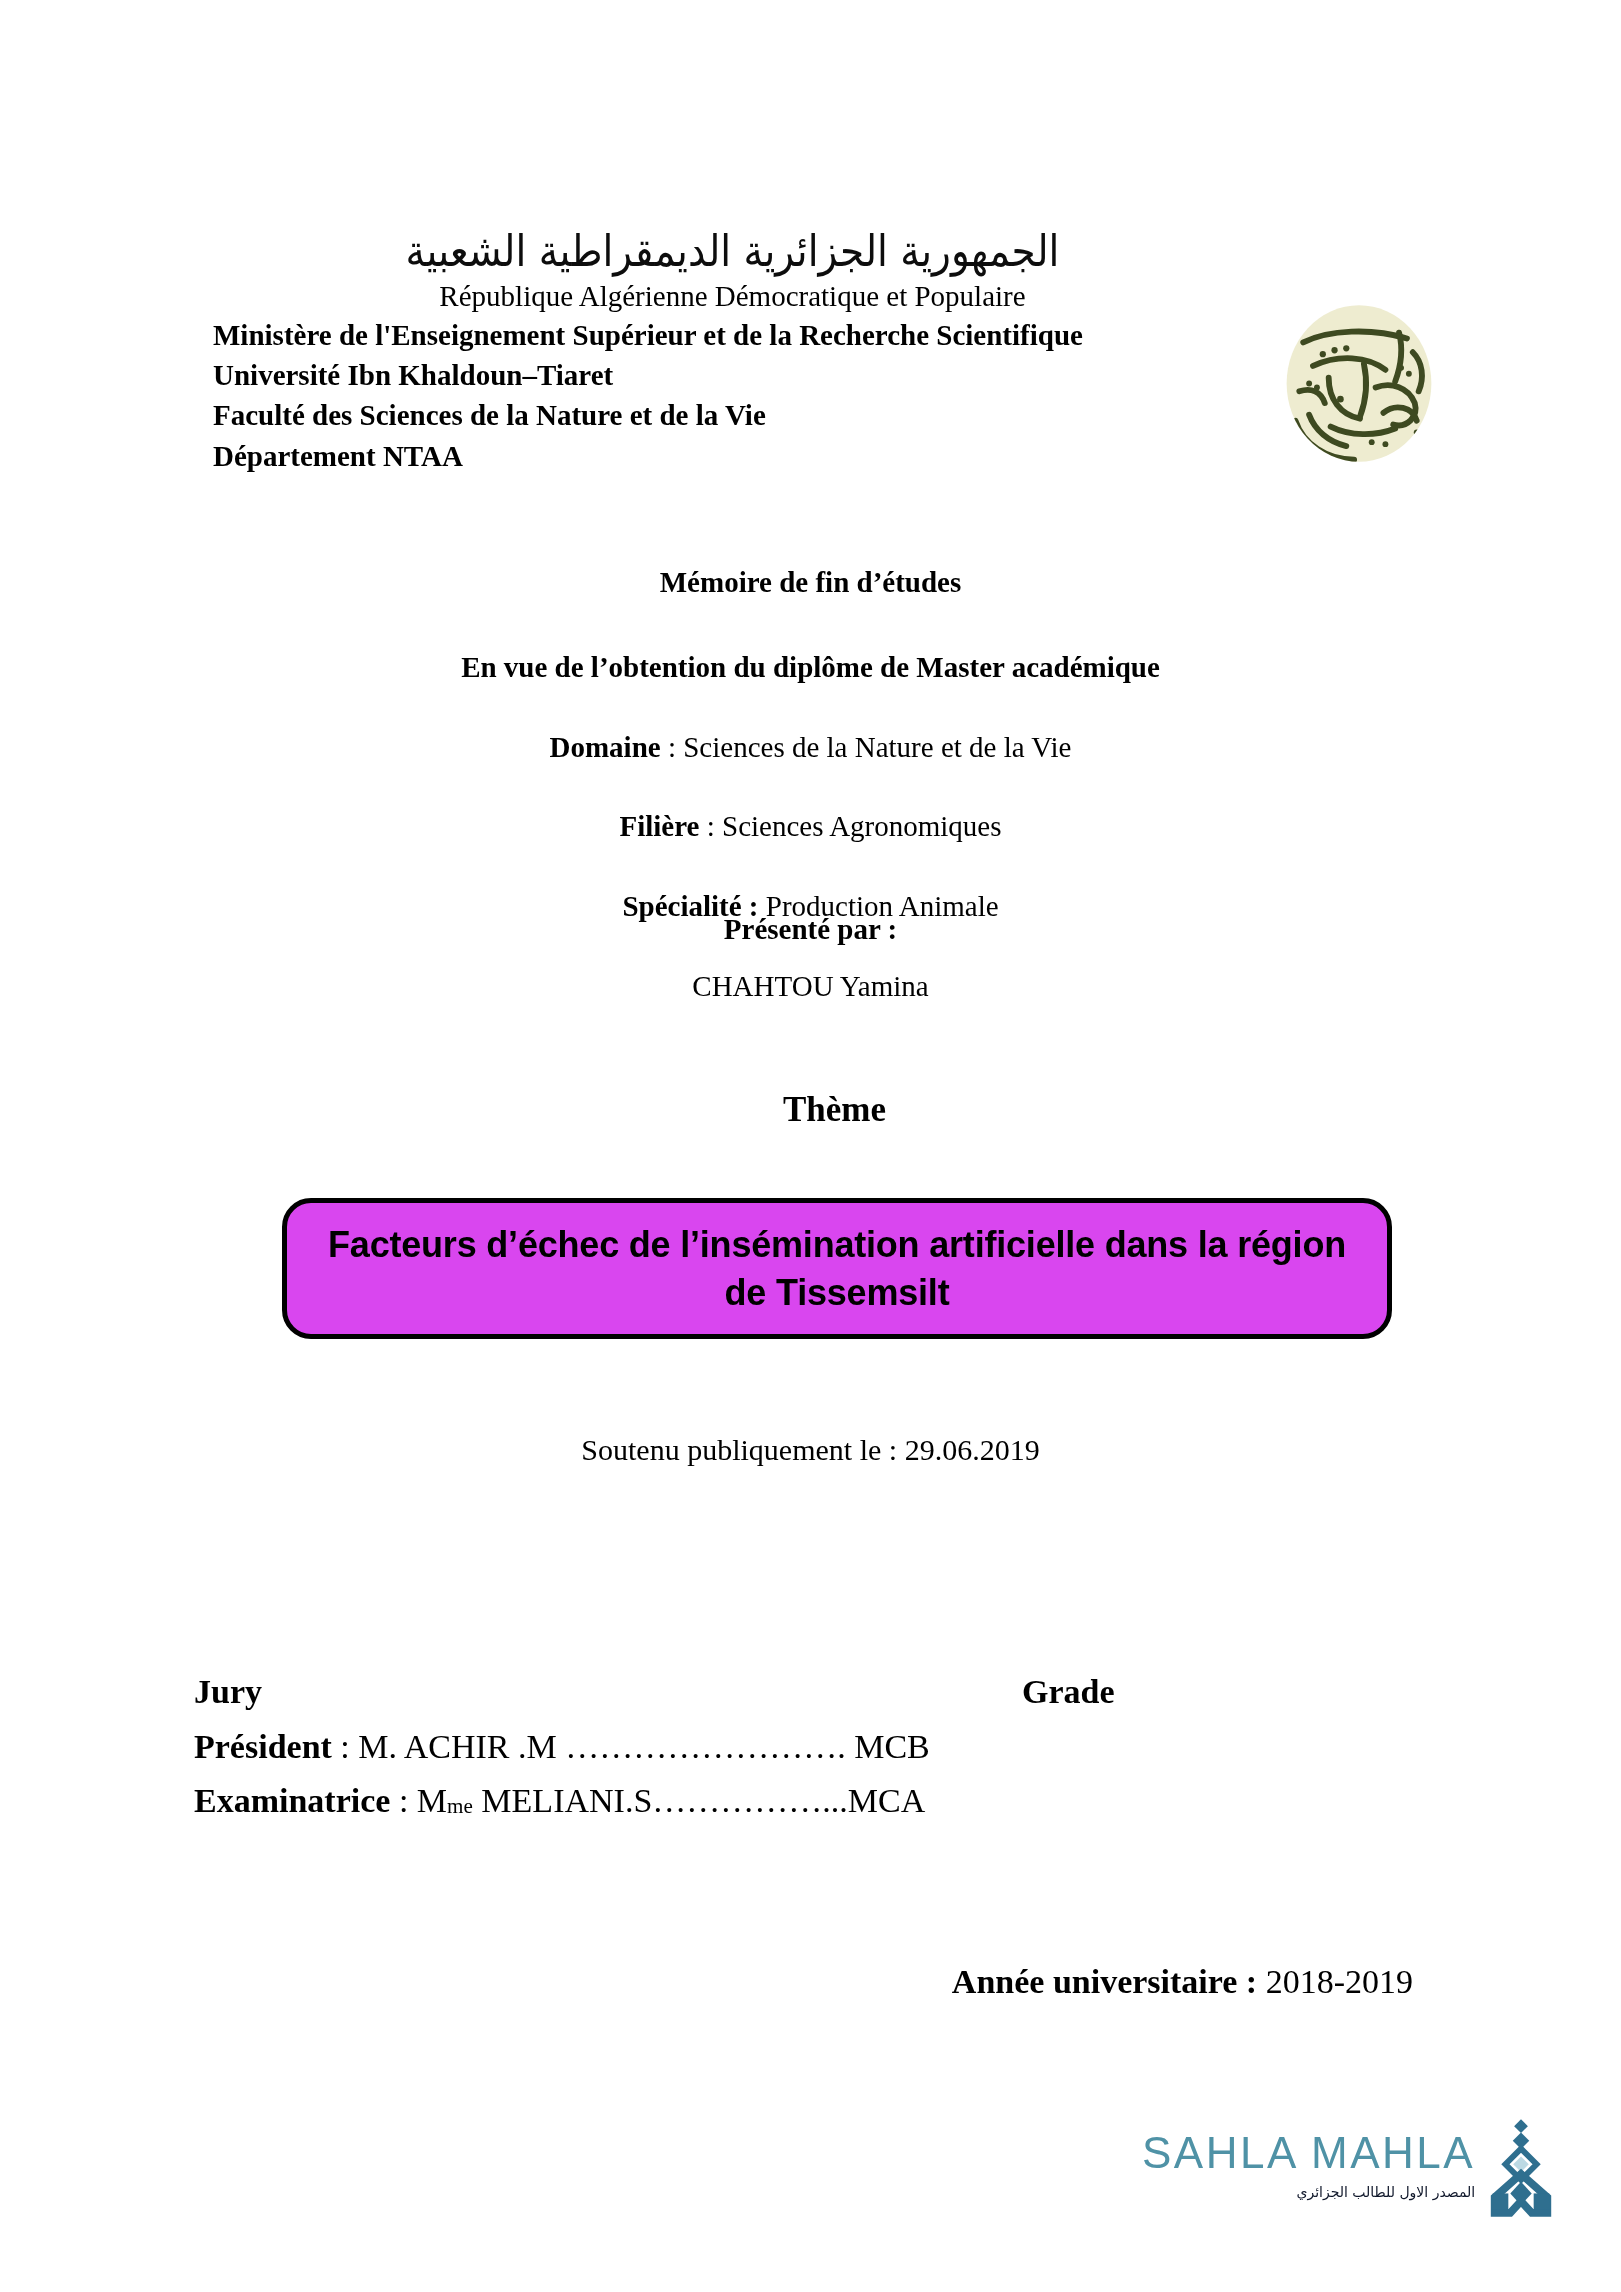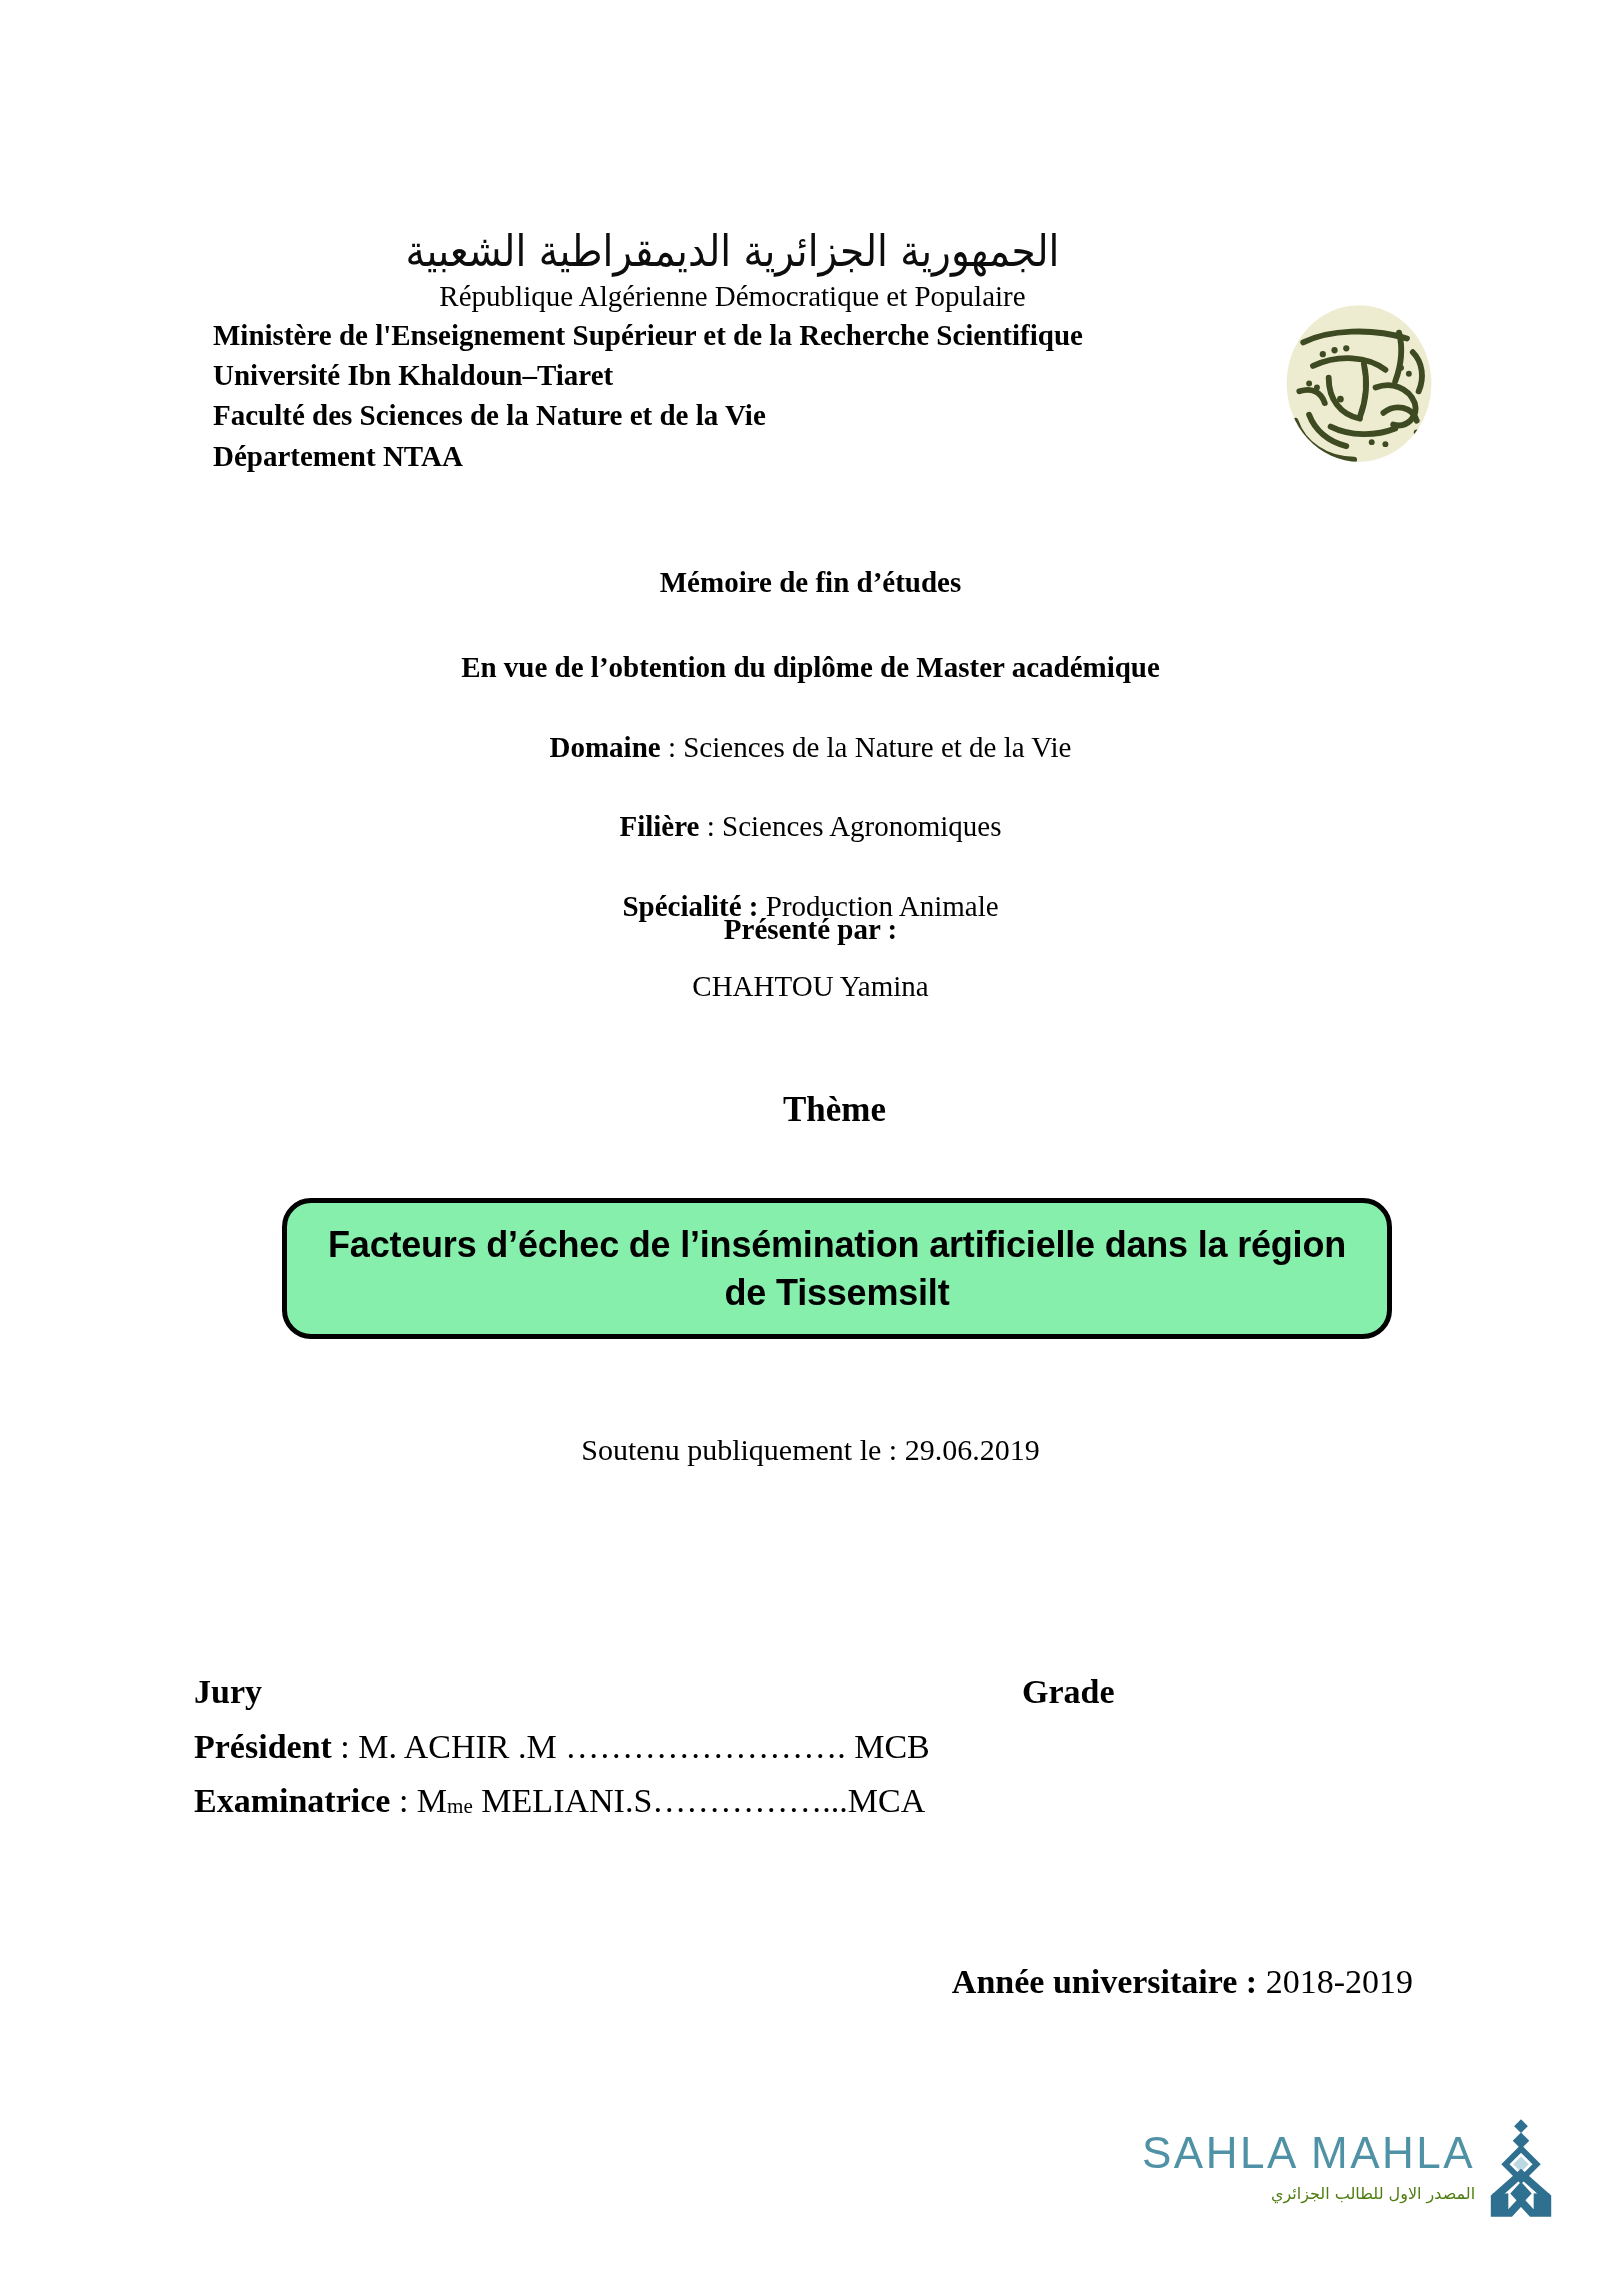--- a/index.html
+++ b/index.html
@@ -136,21 +136,21 @@
     left: 282px;
     top: 1198px;
     width: 1110px;
     height: 141px;
     border: 5.9px solid #000000;
     border-radius: 29px;
     box-sizing: border-box;
     display: flex;
     align-items: center;
     justify-content: center;
-    background: #86efac;
+    background: #d946ef;
   }
   .theme-text {
     font-family: "Liberation Sans", "DejaVu Sans", sans-serif;
     font-weight: bold;
     font-size: 36px;
     line-height: 1.33;
     text-align: center;
     padding: 0 33px;
     letter-spacing: -0.2px;
   }
@@ -224,22 +224,22 @@
     font-family: "Liberation Sans", "DejaVu Sans", sans-serif;
     font-size: 44px;
     letter-spacing: 2.5px;
     color: #4f92a6;
     line-height: 1;
     white-space: nowrap;
   }
   .wm-sub {
     font-family: "DejaVu Sans", sans-serif;
     direction: rtl;
-    font-size: 16px;
-    color: #4d7c0f;
+    font-size: 14px;
+    color: #0f172a;
     margin-top: 8.8px;
     white-space: nowrap;
     letter-spacing: 0.5px;
   }
   .wm-mark {
     margin-left: 7.8px;
     margin-top: -5.9px;
     flex: 0 0 auto;
   }
 </style>

